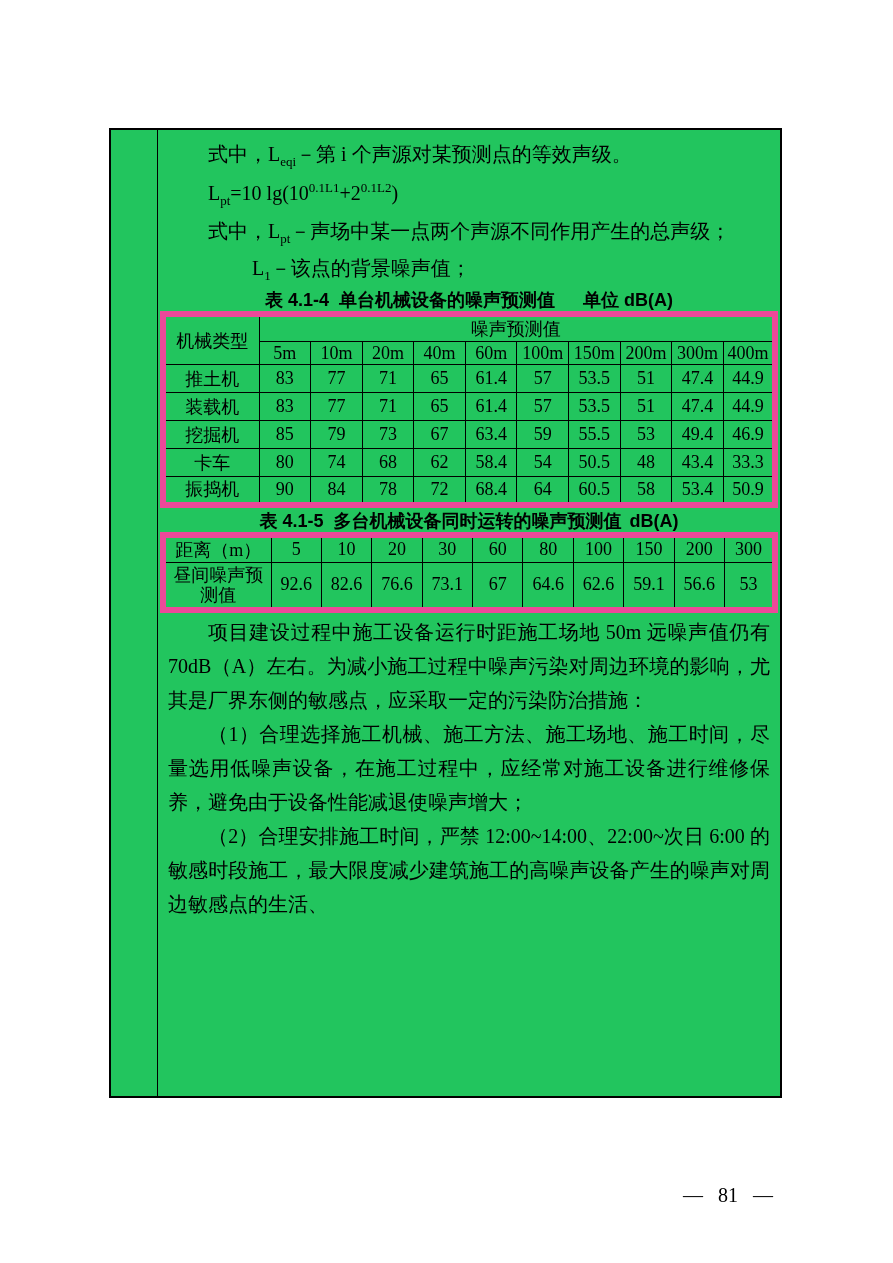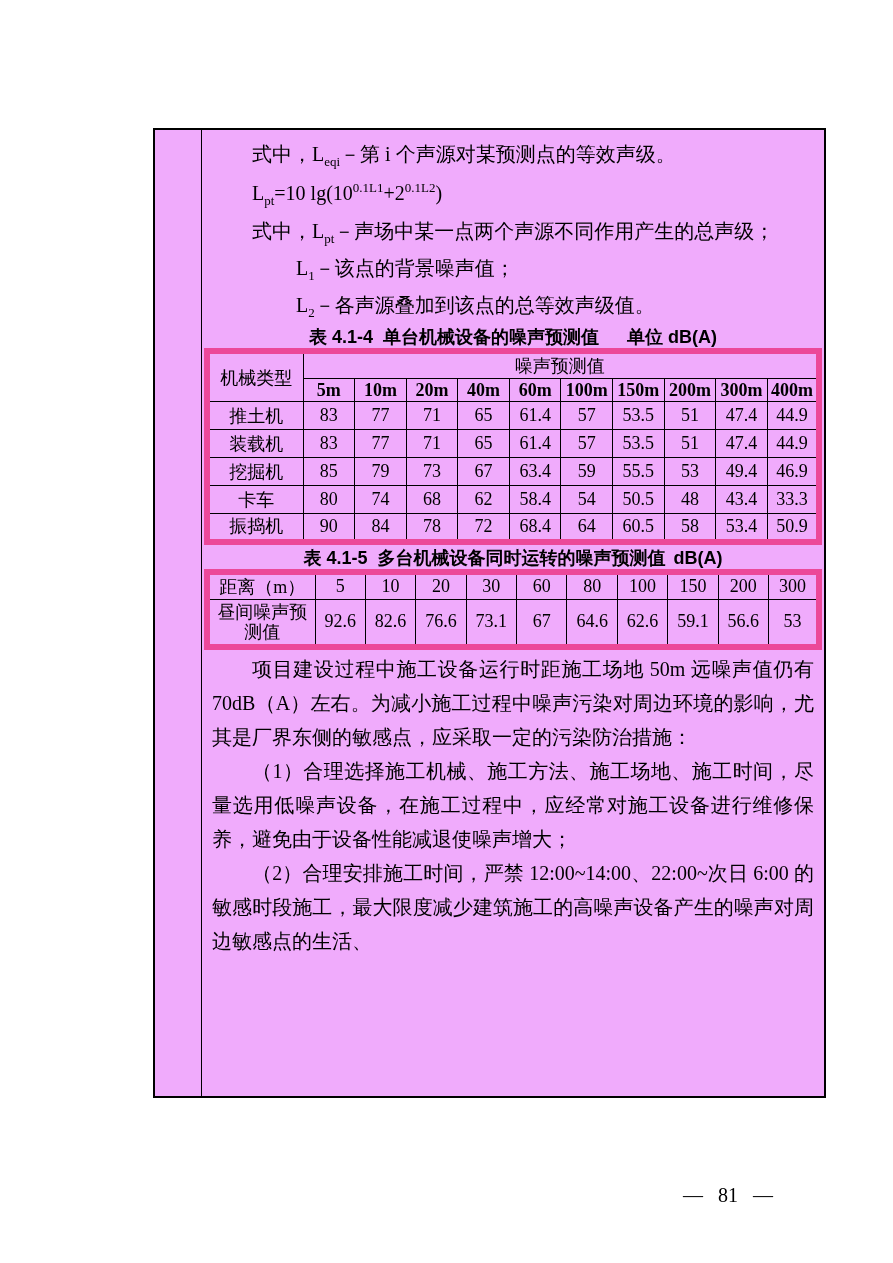--- a/index.html
+++ b/index.html
@@ -3,21 +3,21 @@
 <meta charset="utf-8">
 <style>
   html,body { margin:0; padding:0; }
   body {
     width:893px; height:1263px; position:relative;
     background:#ffffff; color:#000;
     font-family:"Liberation Serif","DejaVu Serif",serif;
   }
   .doc-box {
     position:absolute; left:109px; top:128px; width:673px; height:970px;
-    border:2px solid #000; box-sizing:border-box; display:flex; background:#f0abfc;margin-left:44px;
+    border:2px solid #000; box-sizing:border-box; display:flex; background:#22c55e;
   }
   .margin-col { width:46px; flex:none; border-right:1px solid #000; }
   .content-col { flex:1; padding-top:6px; overflow:hidden; min-width:0; }
 
   .text-block { padding:0 10px; font-size:20px; line-height:37px; }
   .text-block p { margin:0; text-align:justify; }
   .ind { text-indent:40px; }
   .hang { padding-left:84px; text-align:left !important; }
   .formula-line { padding-left:40px; line-height:40px; text-align:left !important; }
   sub { font-size:13px; line-height:0; }
@@ -34,21 +34,21 @@
   .tbl-wrap { padding:0 2px; }
   table {
     border-collapse:collapse; width:100%; table-layout:fixed;
     border:6px solid #ec4899;
   }
   td {
     border:1px solid #000; text-align:center; vertical-align:middle;
     font-size:18px; padding:0; overflow:hidden;
   }
   .t1 tr.hr1 { height:22px; }
-  .t1 tr.hr2 { height:23px;font-weight:bold; }
+  .t1 tr.hr2 { height:23px; }
   .t1 tr.dr  { height:28px; }
   .t2 tr.r1  { height:27px;border-radius:11px; }
   .t2 tr.r2  { height:48px; }
   .t2 .lbl2  { font-size:18px; line-height:20px; padding:0 1px; word-break:break-all; }
 
   .bottom-text { line-height:34px; margin-top:2px; }
 
   .footer {
     position:absolute; left:683px; top:1184px;
     display:flex; align-items:center; gap:15px;
@@ -60,21 +60,20 @@
 
 <div class="doc-box">
   <div class="margin-col"></div>
   <div class="content-col">
 
     <div class="text-block">
       <p class="ind"><span>式中，L</span><sub>eqi</sub><span>－第 i 个声源对某预测点的等效声级。</span></p>
       <p class="formula-line"><span>L</span><sub>pt</sub><span>=10 lg(10</span><sup>0.1L1</sup><span>+2</span><sup>0.1L2</sup><span>)</span></p>
       <p class="ind"><span>式中，L</span><sub>pt</sub><span>－声场中某一点两个声源不同作用产生的总声级；</span></p>
       <p class="hang"><span>L</span><sub>1</sub><span>－该点的背景噪声值；</span></p>
-      <p class="hang"><span>L</span><sub>2</sub><span>－各声源叠加到该点的总等效声级值。</span></p>
     </div>
 
     <div class="tbl-title">
       <span>表 4.1-4</span><span class="sp1">单台机械设备的噪声预测值</span><span class="sp2">单位 dB(A)</span>
     </div>
 
     <div class="tbl-wrap">
       <table class="t1">
         <colgroup>
           <col style="width:96px">

